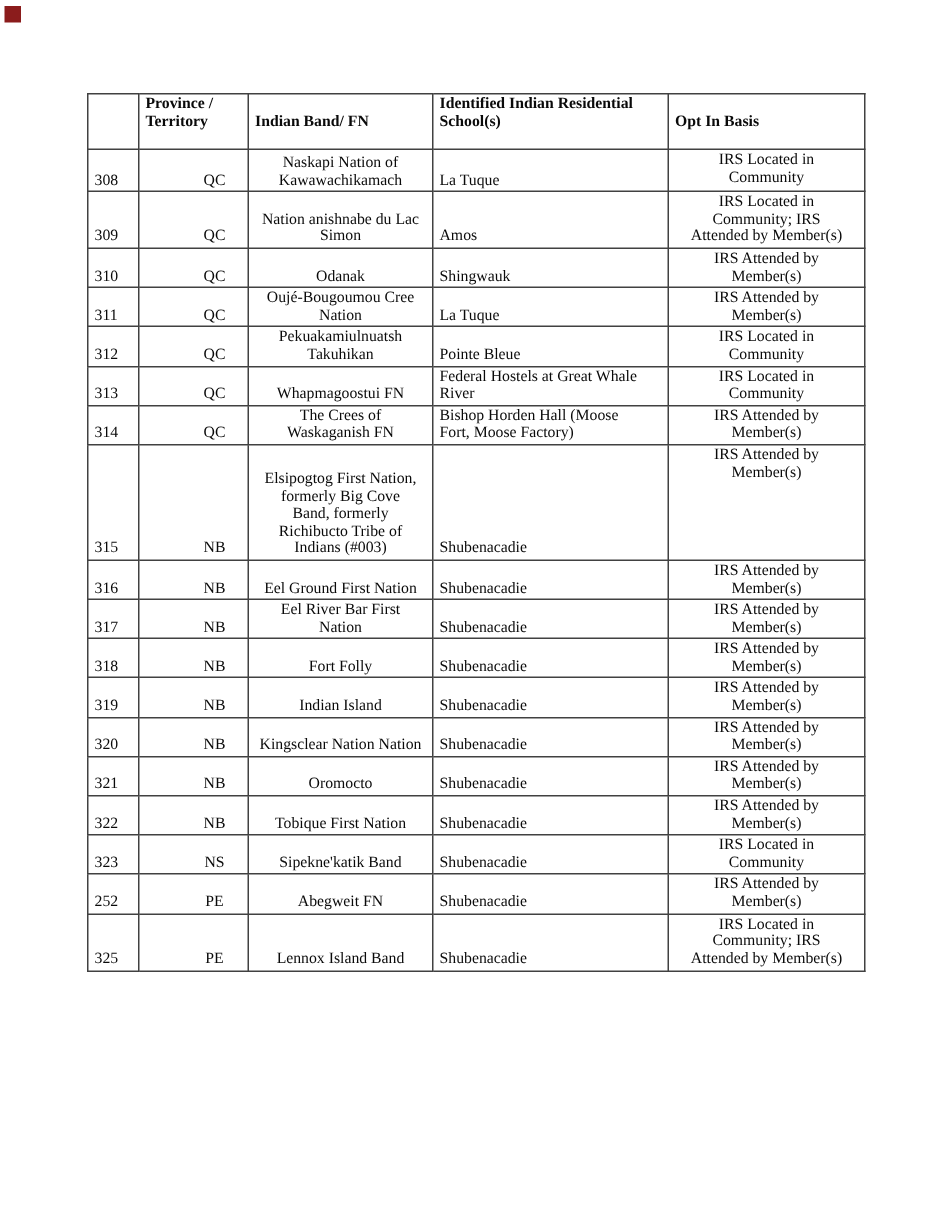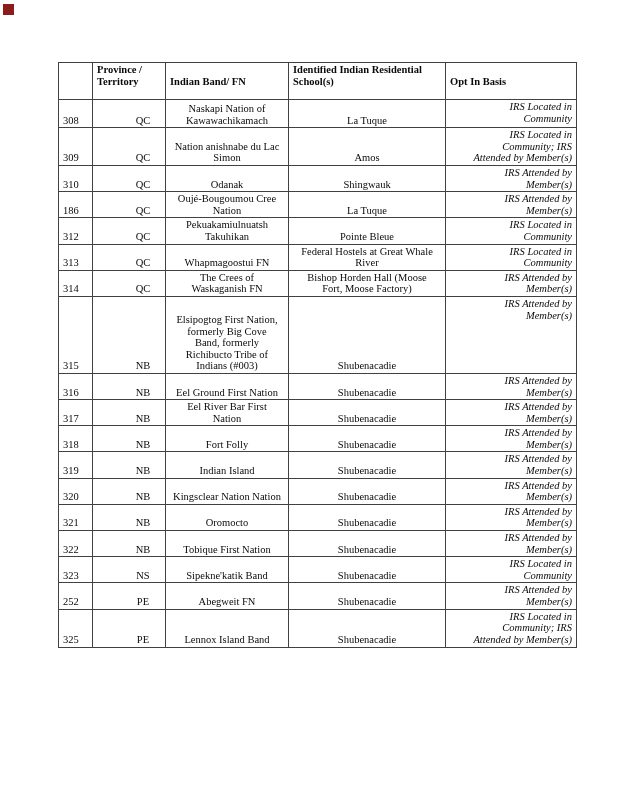--- a/index.html
+++ b/index.html
@@ -56,22 +56,22 @@
   }
   tbody tr { height: 23px; }
   tbody tr:nth-child(1)  { height: 28px; }
   tbody tr:nth-child(2)  { height: 33px; }
   tbody tr:nth-child(8)  { height: 77px; }
   tbody tr:nth-child(n+9){ height: 24px; }
   tbody tr:nth-child(18) { height: 38px; }
   td.num      { vertical-align: bottom; }
   td.province { text-align: center; vertical-align: bottom; padding-left: 32px; }
   td.band     { text-align: center;   vertical-align: bottom; }
-  td.school   { text-align: center;   vertical-align: bottom; }
-  td.opt_in   { text-align: right;   vertical-align: top; font-style: italic; }
+  td.school   { text-align: left;   vertical-align: bottom; }
+  td.opt_in   { text-align: center;   vertical-align: top; }
 </style>
 </head>
 <body>
 
 <div class="page">
   <div class="corner-marker" style="background: rgb(139, 28, 28);"></div>
 
   <table class="doc-table">
     <colgroup>
       <col class="c0">
@@ -113,21 +113,21 @@
         </tr>
         <tr>
           <td class="num">310</td>
           <td class="province">QC</td>
           <td class="band">Odanak</td>
           <td class="school">Shingwauk</td>
           <td class="opt_in">IRS Attended by
 Member(s)</td>
         </tr>
         <tr>
-          <td class="num">186</td>
+          <td class="num">311</td>
           <td class="province">QC</td>
           <td class="band">Oujé-Bougoumou Cree
 Nation</td>
           <td class="school">La Tuque</td>
           <td class="opt_in">IRS Attended by
 Member(s)</td>
         </tr>
         <tr>
           <td class="num">312</td>
           <td class="province">QC</td>

